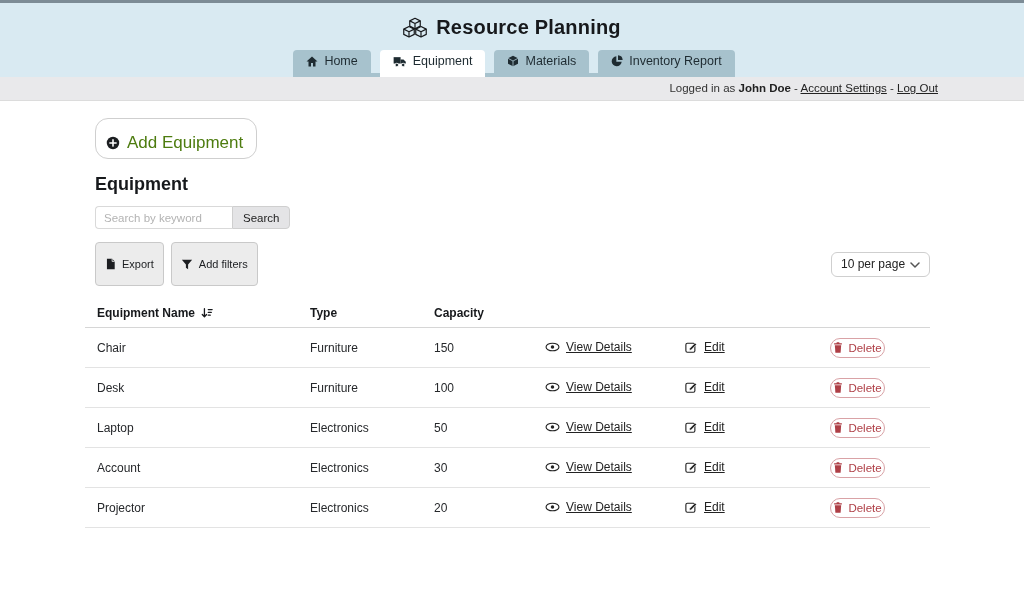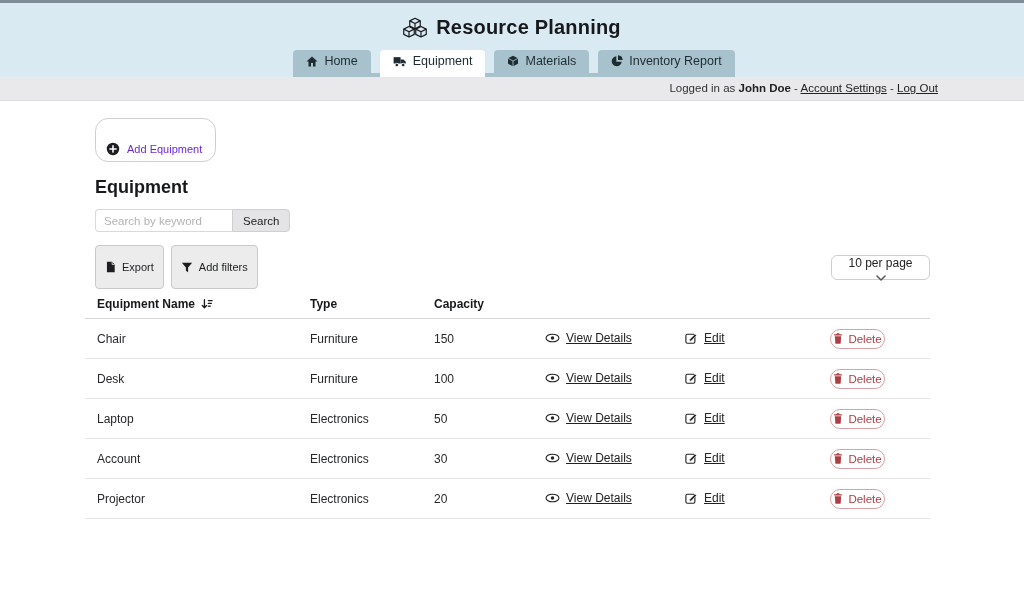--- a/index.html
+++ b/index.html
@@ -89,24 +89,24 @@
   .controls-pad { padding-left: 10px; }
 
   .add-btn {
     display: inline-flex;
     align-items: center;
     gap: 7px;
     margin-top: 17px;
     background: #fff;
     border: 1px solid #cfcfcf;
     border-radius: 13px;
-    padding: 23px 13px 5px 10px;
-    font-size: 11px;
+    padding: 14px 13px 5px 10px;
+    font-size: 17px;
     font-weight: 500;
-    color: #6d28d9;
+    color: #4d7c0f;
     cursor: pointer;
   }
   .add-btn svg { display: block; }
 
   h1.page-heading {
     font-size: 18px;
     font-weight: 600;
     color: #17191c;
     margin-top: 15px;
   }
@@ -165,25 +165,24 @@
     justify-content: space-between;
     width: 99px;
     height: 25px;
     background: #fff;
     border: 1px solid #cfcfcf;
     border-radius: 6px;
     padding: 0 9px;
     font-size: 12px;
     color: #222;
     cursor: pointer;
-    flex-direction: column;
   }
 
   
-  .eq-table { width: 845px; }
+  .eq-table { margin-top: 12px; width: 845px; }
   .t-row {
     display: flex;
     align-items: center;
     border-bottom: 1px solid #e3e3e3;
     height: 40px;
     font-size: 12px;
     color: #26282b;
   }
   .t-head {
     height: 30px;

